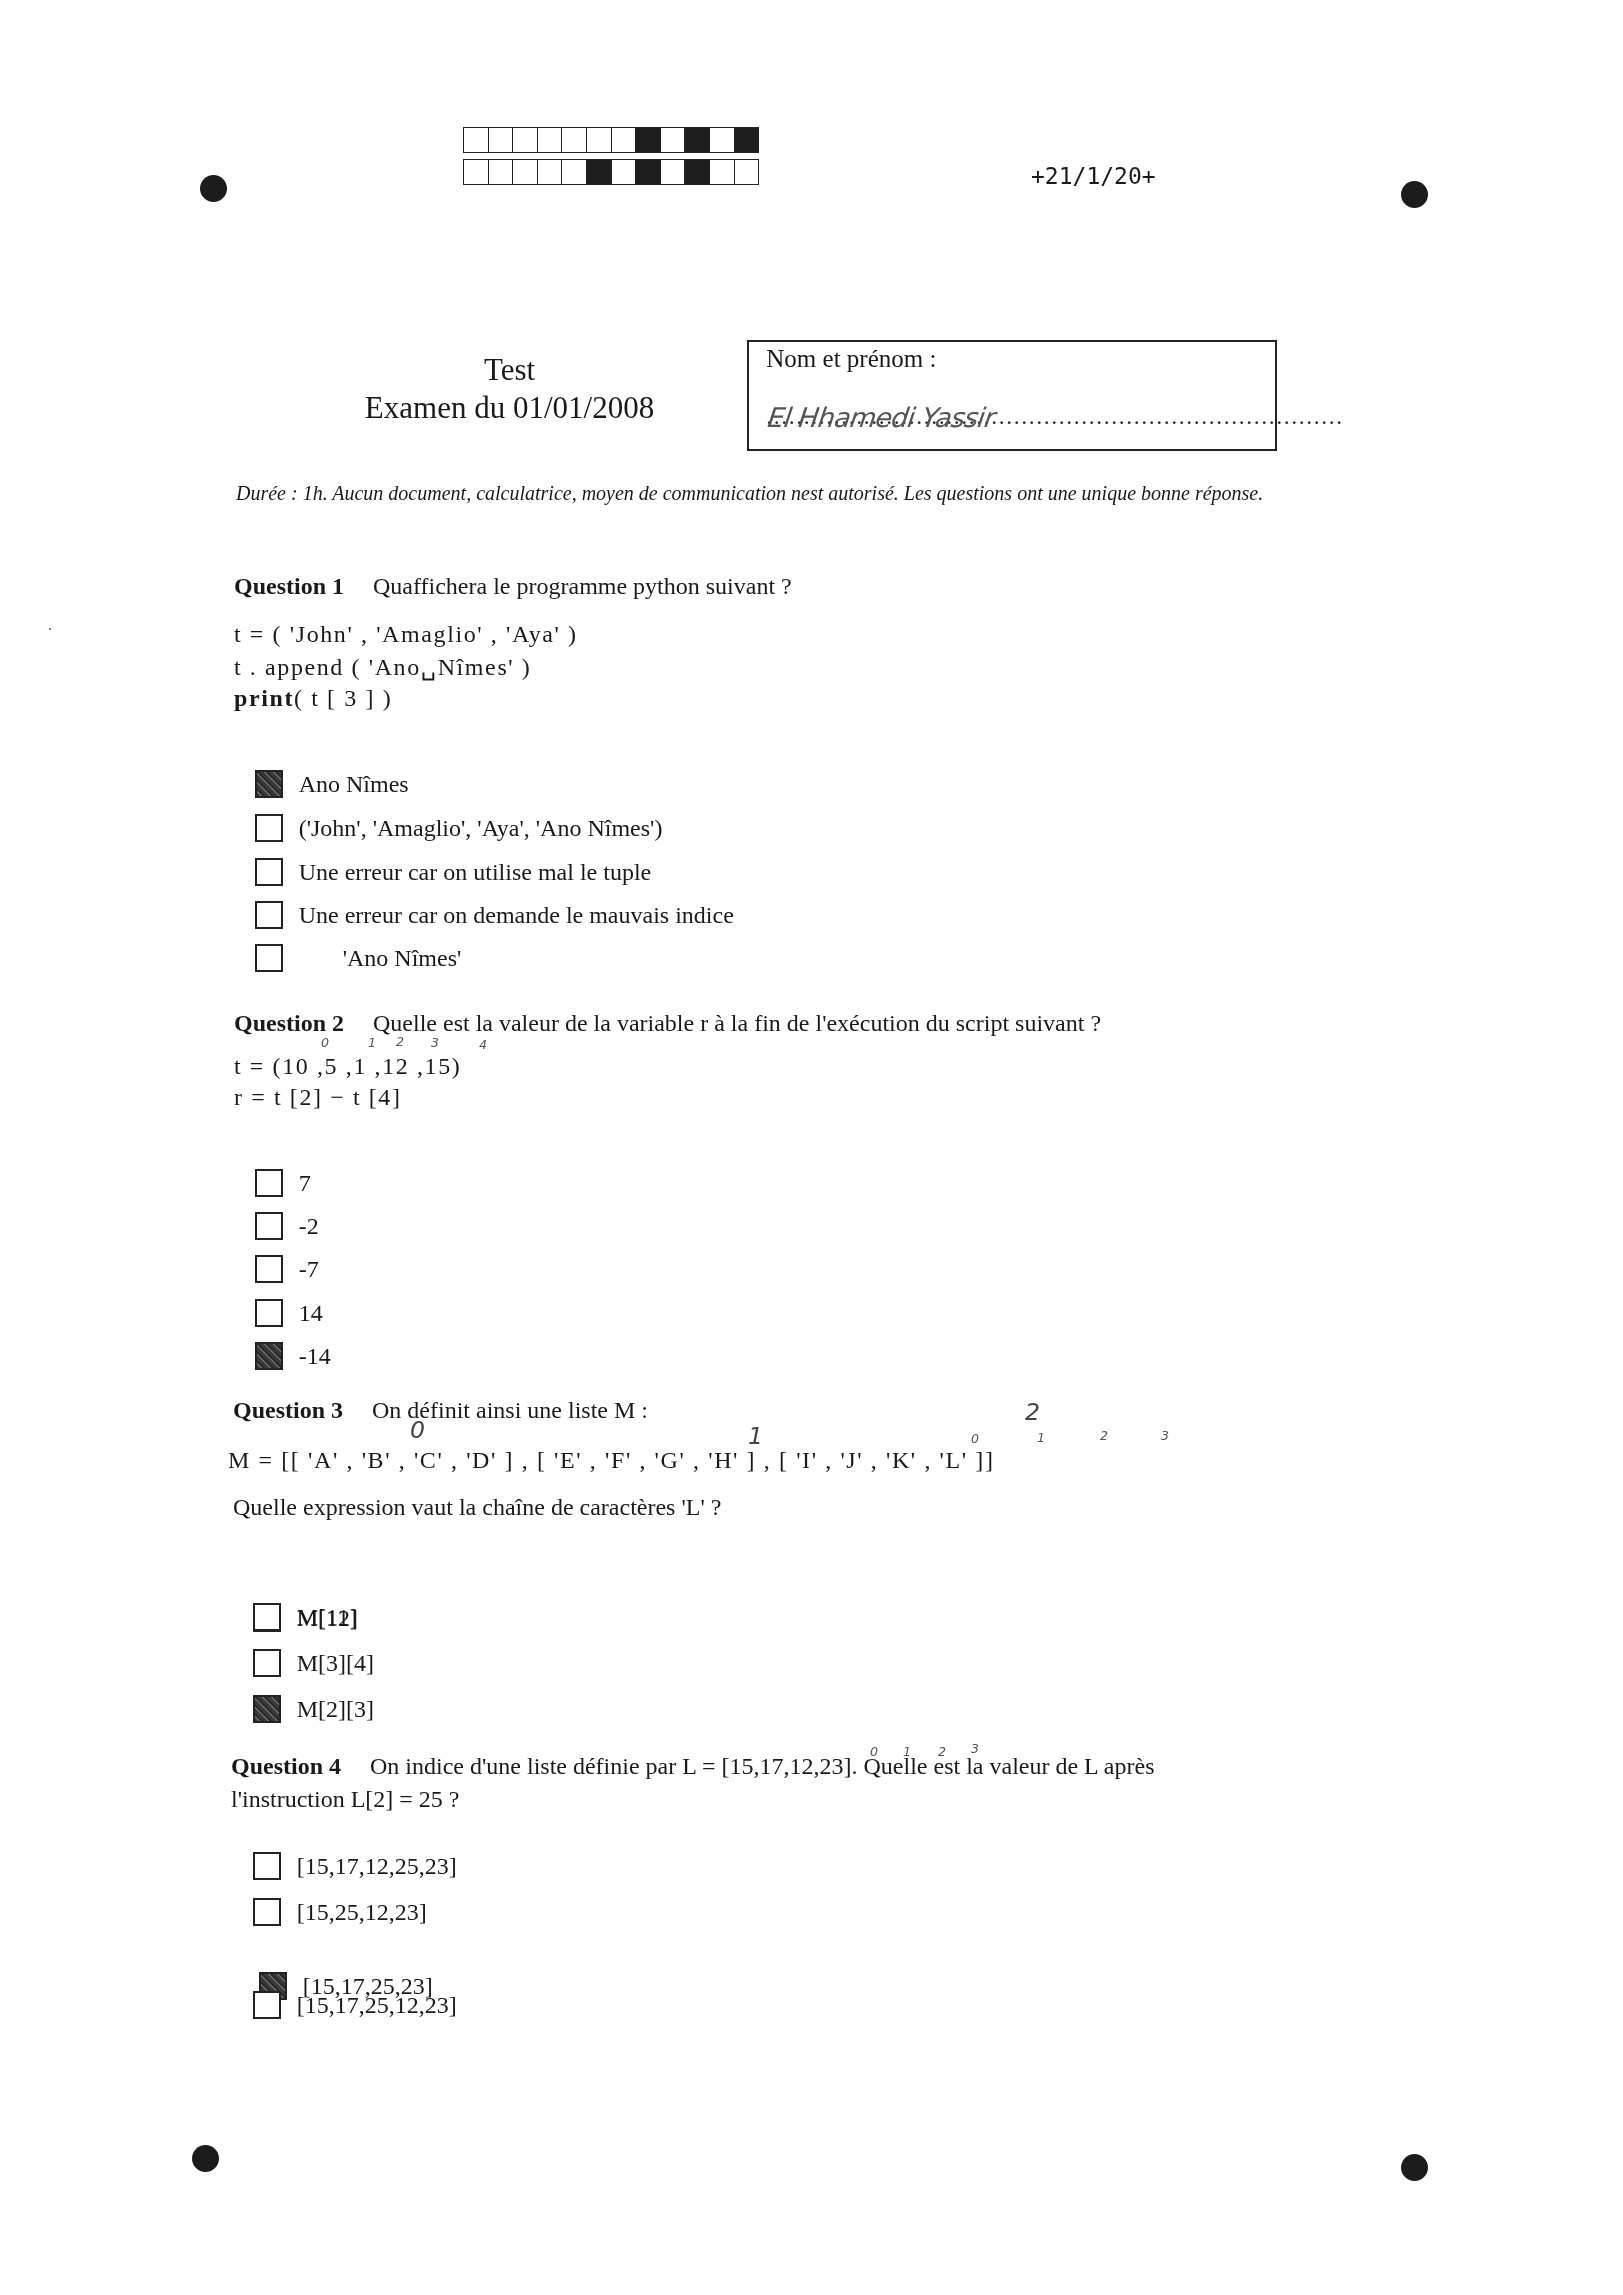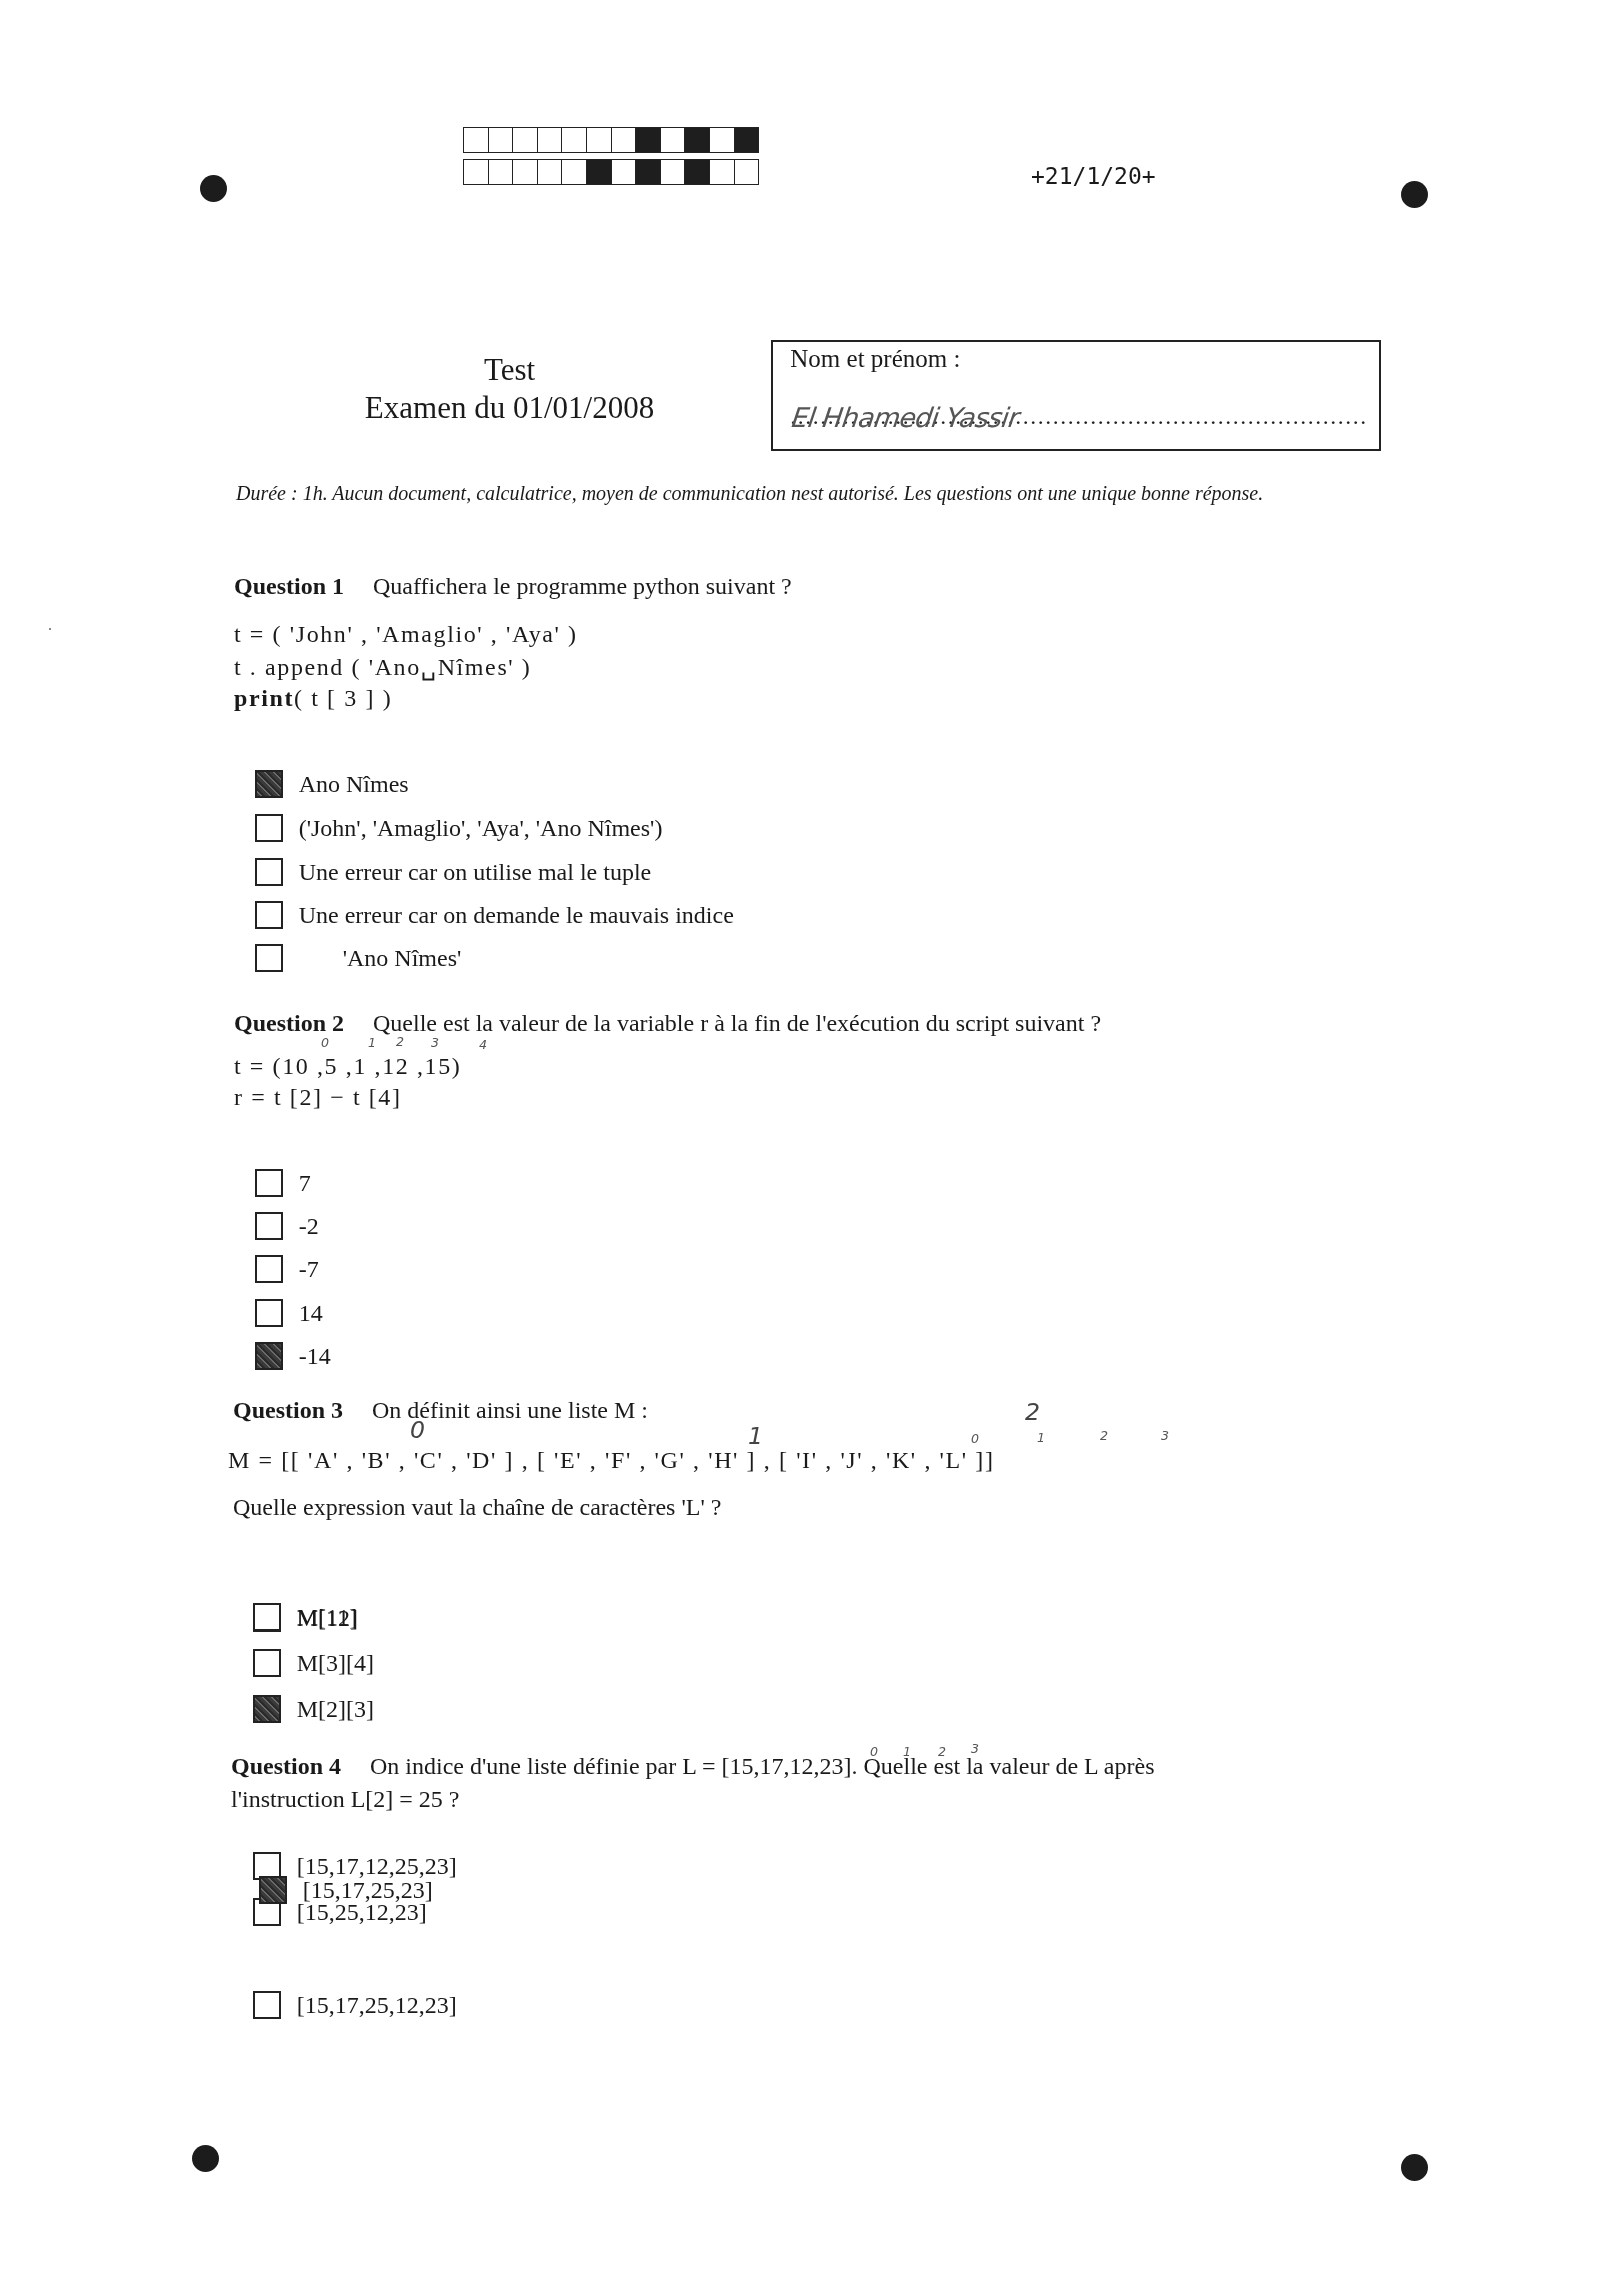--- a/index.html
+++ b/index.html
@@ -6,21 +6,21 @@
   body { width:1623px; height:2295px; position:relative; overflow:hidden;
          font-family:"DejaVu Serif","Liberation Serif",serif; color:#1a1a1a; }
   .abs { position:absolute; white-space:nowrap; }
   .dot { position:absolute; width:27px; height:27px; border-radius:50%; background:#1c1c1c; }
   .barcode { position:absolute; left:463px; display:flex; }
   .barcode .cell { width:23.6px; height:24px; border:1.2px solid #222; margin-right:0; box-sizing:content-box; }
   .barcode .cell + .cell { border-left:none; }
   .barcode .cell.filled { background:#1e1e1e; }
   .serial { font-family:"DejaVu Sans Mono","Liberation Mono",monospace; font-size:23px; }
   .title { font-size:31px; text-align:center; width:409px; left:305px; font-family:"Liberation Serif",serif; }
-  .namebox { position:absolute; left:747px; top:340px; width:610px; height:111px; border:2px solid #222; box-sizing:border-box;margin-left:24px; }
+  .namebox { position:absolute; left:747px; top:340px; width:530px; height:111px; border:2px solid #222; box-sizing:border-box; }
   .namebox .label { position:absolute; left:17.3px; top:3.1px; font-size:25px; font-family:"Liberation Serif",serif; }
   .namebox .dots { position:absolute; left:17.3px; top:61px; width:577px; font-size:23.6px; letter-spacing:1.6px; overflow:hidden; font-family:"Liberation Serif",serif; color:#222; }
   .namebox .hand { position:absolute; left:19px; top:60px; font-size:27px; font-style:italic; color:#555; font-family:"DejaVu Sans",sans-serif; letter-spacing:-0.8px; transform:skewX(-8deg); }
   .intro { left:236px; width:1155px; text-align:left; font-style:italic; font-size:20px; font-family:"Liberation Serif",serif; line-height:31px; white-space:normal; }
   .qhead { font-size:24px; font-family:"Liberation Serif",serif; }
   .qhead .qnum { font-weight:bold; margin-right:23px; }
   .code { font-size:24px; font-family:"Liberation Serif",serif; letter-spacing:1.6px; }
   .code .kw { font-weight:bold; }
   .opt { position:absolute; left:255px; display:flex; align-items:center; }
   .box { width:28px; height:28px; border:2px solid #222; box-sizing:border-box; margin-right:15.7px; background:#fff; }
@@ -190,21 +190,21 @@
 <div class="abs qhead" style="left:231px;top:1786px;">l'instruction L[2] = 25 ?</div>
 <div id="q3-opts">
     <div class="opt" style="top: 1852px; left: 253px;">
       <div class="box"></div>
       <span class="txt">[15,17,12,25,23]</span>
     </div>
     <div class="opt" style="top: 1898px; left: 253px;">
       <div class="box"></div>
       <span class="txt">[15,25,12,23]</span>
     </div>
-    <div class="opt" style="top: 1876px; left: 253px; padding-left: 6px;">
+    <div class="opt" style="top: 1972px; left: 253px; padding-left: 6px;">
       <div class="box checked"></div>
       <span class="txt">[15,17,25,23]</span>
     </div>
     <div class="opt" style="top: 1991px; left: 253px;">
       <div class="box"></div>
       <span class="txt">[15,17,25,12,23]</span>
     </div>
   </div>
 
 

